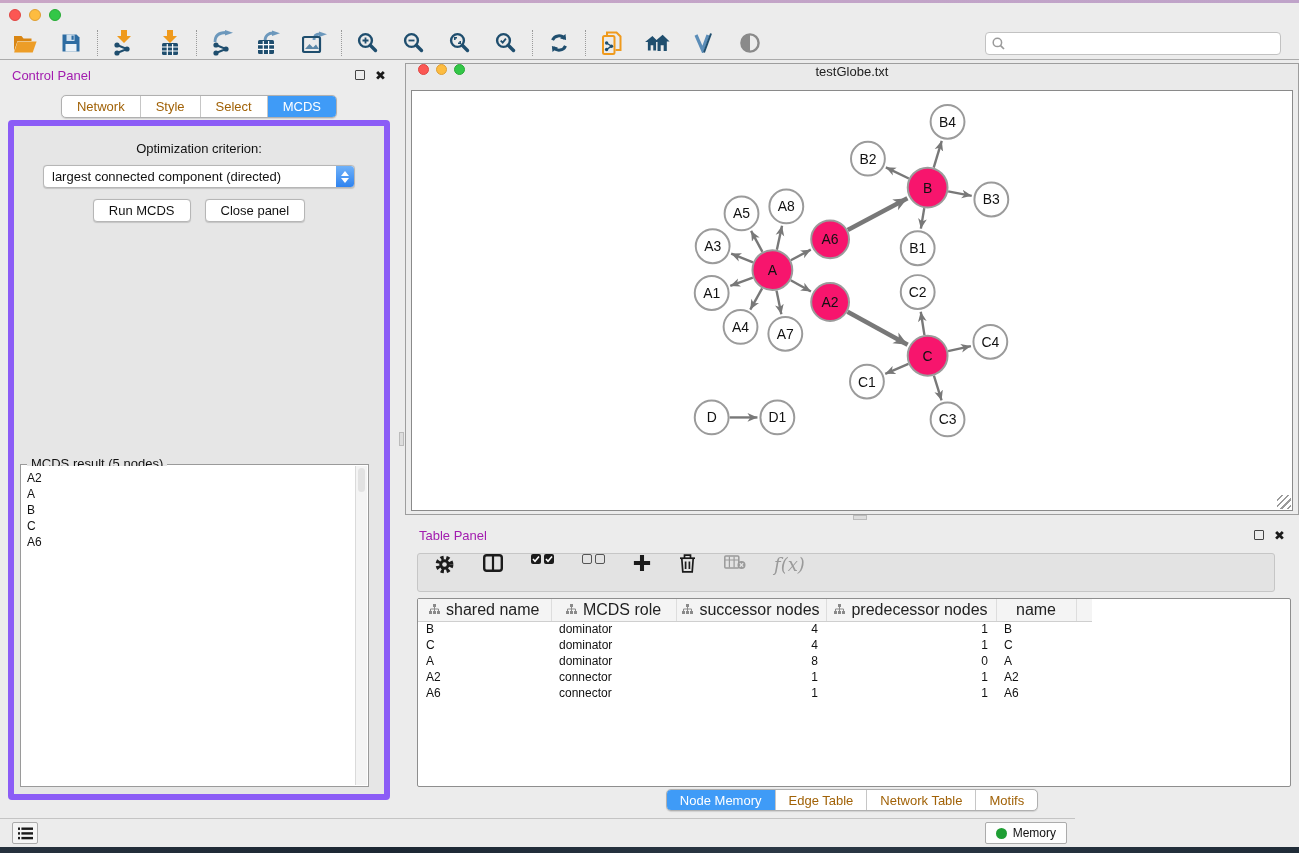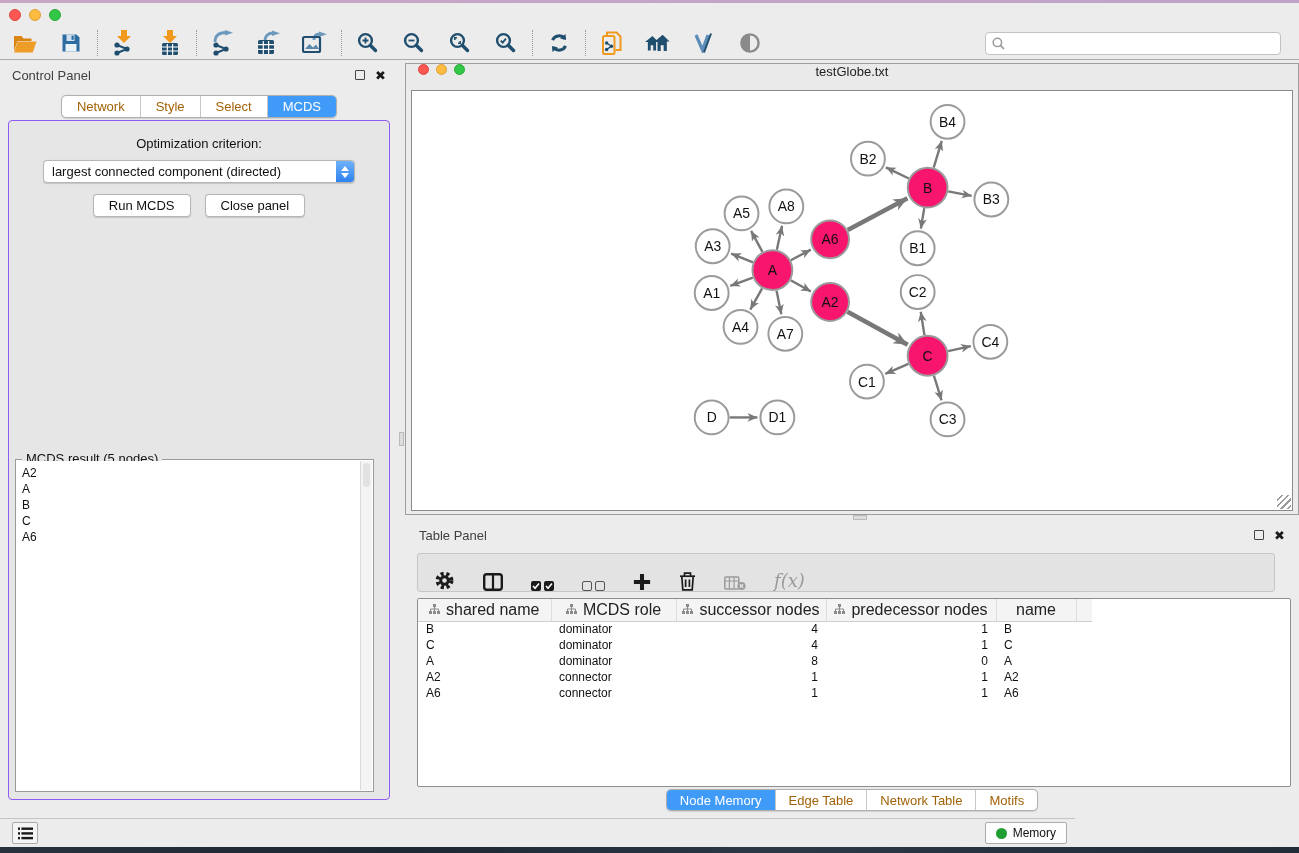--- a/index.html
+++ b/index.html
@@ -19,32 +19,32 @@
   .toolbar { position:absolute; left:0; top:27px; width:1299px; height:33px; background:#ECECEC; border-bottom:1px solid #ABABAB; display:flex; align-items:center; padding:0 10px; }
   .tb-group { display:flex; align-items:center; gap:20px; padding:0 13px; }
   .tb-sep { width:0; height:26px; border-left:1px dotted #9a9a9a; }
   .tb-icon { width:26px; height:26px; display:flex; align-items:center; justify-content:center; position:relative; }
   .searchbox { margin-left:auto; margin-right:8px; width:296px; height:23px; background:#fff; border:1px solid #C2C2C2; border-radius:4px; display:flex; align-items:center; padding:0 6px; }
   .searchbox input { border:none; outline:none; flex:1; font-size:12px; margin-left:4px; background:transparent; font-family:inherit; }
 
   
   .control-panel { position:absolute; left:0; top:60px; width:398px; height:758px; background:#ECECEC; }
   .panel-header { height:30px; display:flex; align-items:center; padding:0 12px; }
-  .panel-header .ph-title { font-size:13px; color:#404040; }
+  .panel-header .ph-title { font-size:13px; color:#a21caf; }
   .ph-icons { margin-left:auto; display:flex; align-items:center; gap:10px; }
   .float-box { width:10px; height:10px; border:1.6px solid #444; border-radius:1px; display:inline-block; }
   .close-x { font-size:13px; font-weight:bold; color:#1a1a1a; line-height:1; }
 
   .segctl { display:inline-flex; border:1px solid #b0b0b0; border-radius:5px; overflow:hidden; background:#fff; box-shadow:0 0.5px 1px rgba(0,0,0,.12); }
   .segctl .seg { padding:3px 15px; font-size:13px; color:#a16207; border-left:1px solid #c6c6c6; cursor:default; white-space:nowrap; }
   .segctl .seg:first-child { border-left:none; }
   .segctl .seg.active { background:#3F9BF7; color:#fff; }
   .ctl-tabs-row { text-align:center; margin-top:5px; }
 
-  .cp-inner { position:absolute; left:8px; right:8px; top:60px; bottom:18px; background:#E6E6E6; border:1px solid #8b5cf6; border-radius:4px; }
+  .cp-inner { position:absolute; left:8px; right:8px; top:60px; bottom:18px; background:#E6E6E6; border:6px solid #8b5cf6; border-radius:4px; }
   .opt-label { text-align:center; margin-top:15px; font-size:13px; color:#111; }
   .dropdown { margin:9px auto 0; width:312px; height:23px; background:#fff; border:1px solid #B6B6B6; border-radius:4px; display:flex; align-items:center; position:relative; box-shadow:0 0.5px 1px rgba(0,0,0,.15); }
   .dropdown .dd-text { flex:1; padding-left:8px; font-size:13px; color:#111; white-space:nowrap; overflow:hidden; }
   .dd-stepper { width:18px; height:21px; border-radius:0 3.5px 3.5px 0; background:linear-gradient(#6FB1F9,#2F83EF); display:flex; flex-direction:column; align-items:center; justify-content:center; gap:2px; }
   .dd-stepper svg { display:block; }
   .btn-row { display:flex; justify-content:center; gap:14px; margin-top:11px; }
   .pushbtn { background:#fff; border:1px solid #B6B6B6; border-radius:4px; padding:3px 15px; font-size:13px; color:#111; font-family:inherit; box-shadow:0 0.5px 1px rgba(0,0,0,.15); }
 
   .result-group { position:absolute; left:6px; right:15px; bottom:7px; top:338px; border:1px solid #9a9a9a; background:#fff; }
   .result-legend { position:absolute; top:-9px; left:6px; background:#E6E6E6; padding:0 4px; font-size:13px; color:#111; }
@@ -64,21 +64,21 @@
   .net-titlebar .traffic { margin-left:12px; gap:7px; }
   .net-titlebar .tl { width:11px; height:11px; }
   .net-title { position:absolute; left:0; right:0; text-align:center; font-size:13px; color:#222; }
   .net-canvas { position:absolute; left:5px; right:5px; top:26px; bottom:3px; background:#fff; border:1px solid #8A8A8A; }
   .net-canvas svg.graph { width:100%; height:100%; display:block; }
   .resize-grip { position:absolute; right:1px; bottom:1px; width:14px; height:14px;
     background:repeating-linear-gradient(135deg, transparent 0 3px, #9a9a9a 3px 4.5px); }
 
   
   .table-panel { position:absolute; left:405px; top:520px; width:894px; height:298px; background:#ECECEC; }
-  .tp-toolbar { position:absolute; left:12px; right:24px; top:33px; height:39px; background:#E3E3E3; border:1px solid #C6C6C6; border-radius:3px; display:flex; align-items:flex-end; gap:28px; padding:0 16px; }
+  .tp-toolbar { position:absolute; left:12px; right:24px; top:33px; height:39px; background:#E3E3E3; border:1px solid #C6C6C6; border-radius:3px; display:flex; align-items:flex-start; gap:28px; padding:0 16px; }
   .tp-icon { display:flex; align-items:center; justify-content:center; }
   .fx-label { font-family:"DejaVu Serif","Liberation Serif",serif; font-style:italic; font-size:18px; color:#9A9A9A; }
   .cb-pair { display:flex; gap:3px; }
   .cb { width:10px; height:10px; border-radius:2px; display:flex; align-items:center; justify-content:center; }
   .cb.checked { background:#1b1b1b; }
   .cb.unchecked { border:1.6px solid #555; background:transparent; }
 
   .data-table { position:absolute; left:12px; right:8px; top:78px; bottom:31px; background:#fff; border:1px solid #8E8E8E; border-radius:2px; overflow:hidden; }
   table.grid { border-collapse:collapse; table-layout:fixed; }
   table.grid th { height:22px; background:#F4F4F4; border-bottom:1px solid #CFCFCF; border-right:1px solid #DDD; font-weight:normal; font-size:16px; color:#222; text-align:center; position:relative; }

